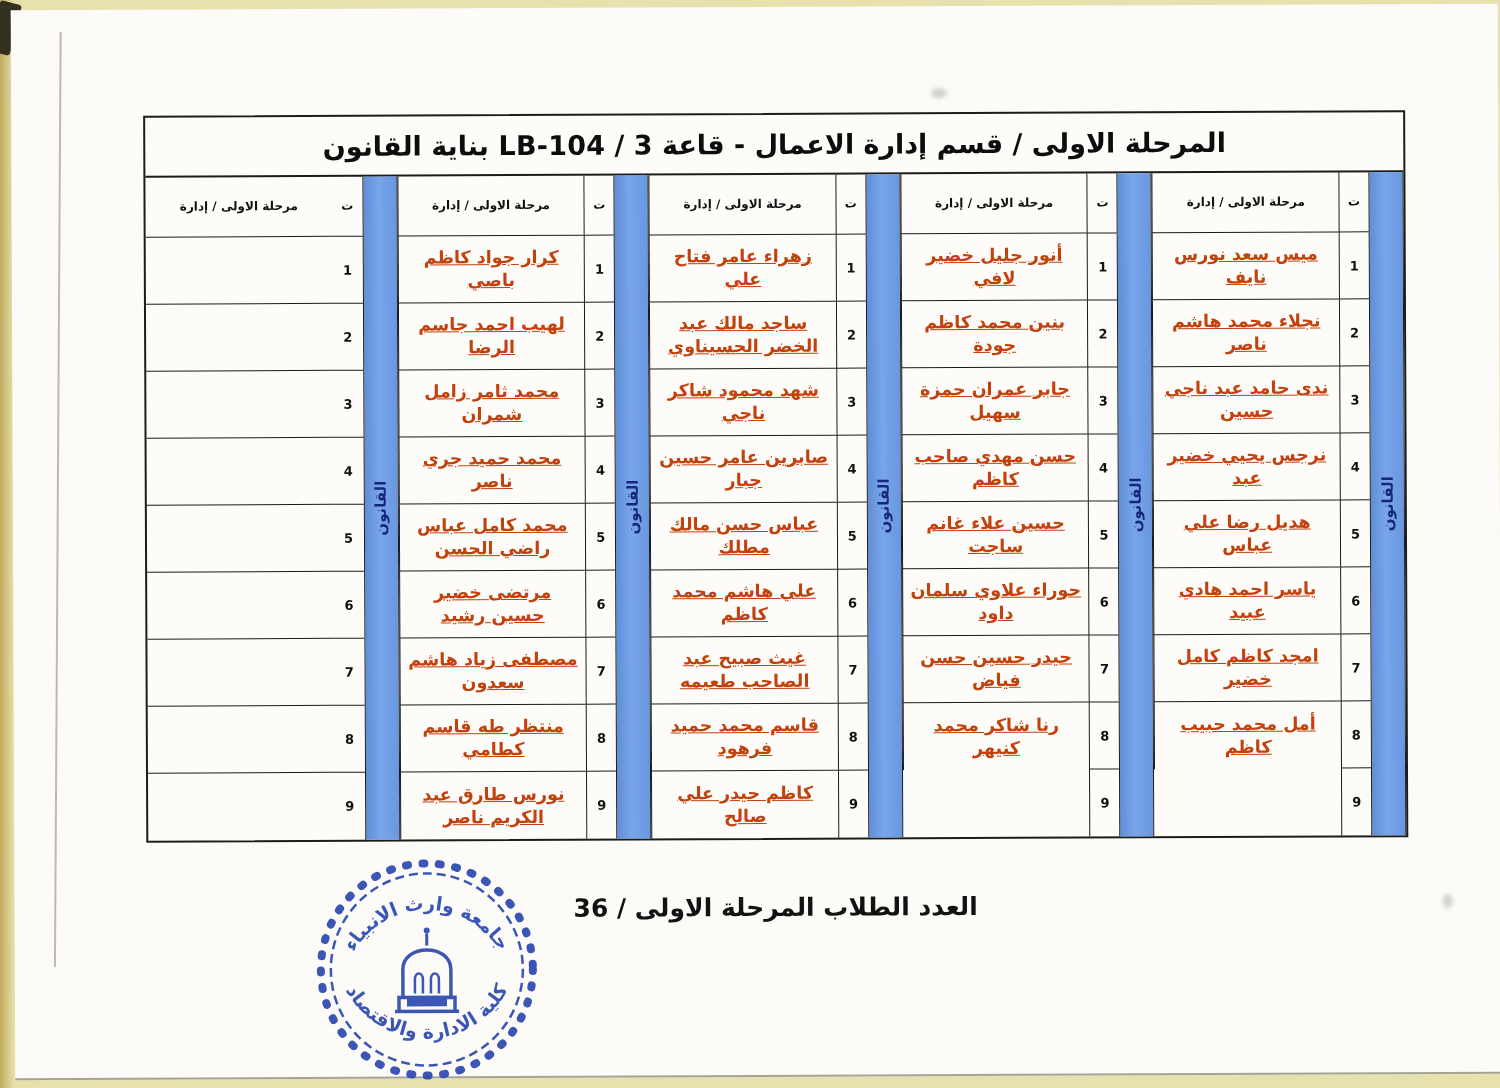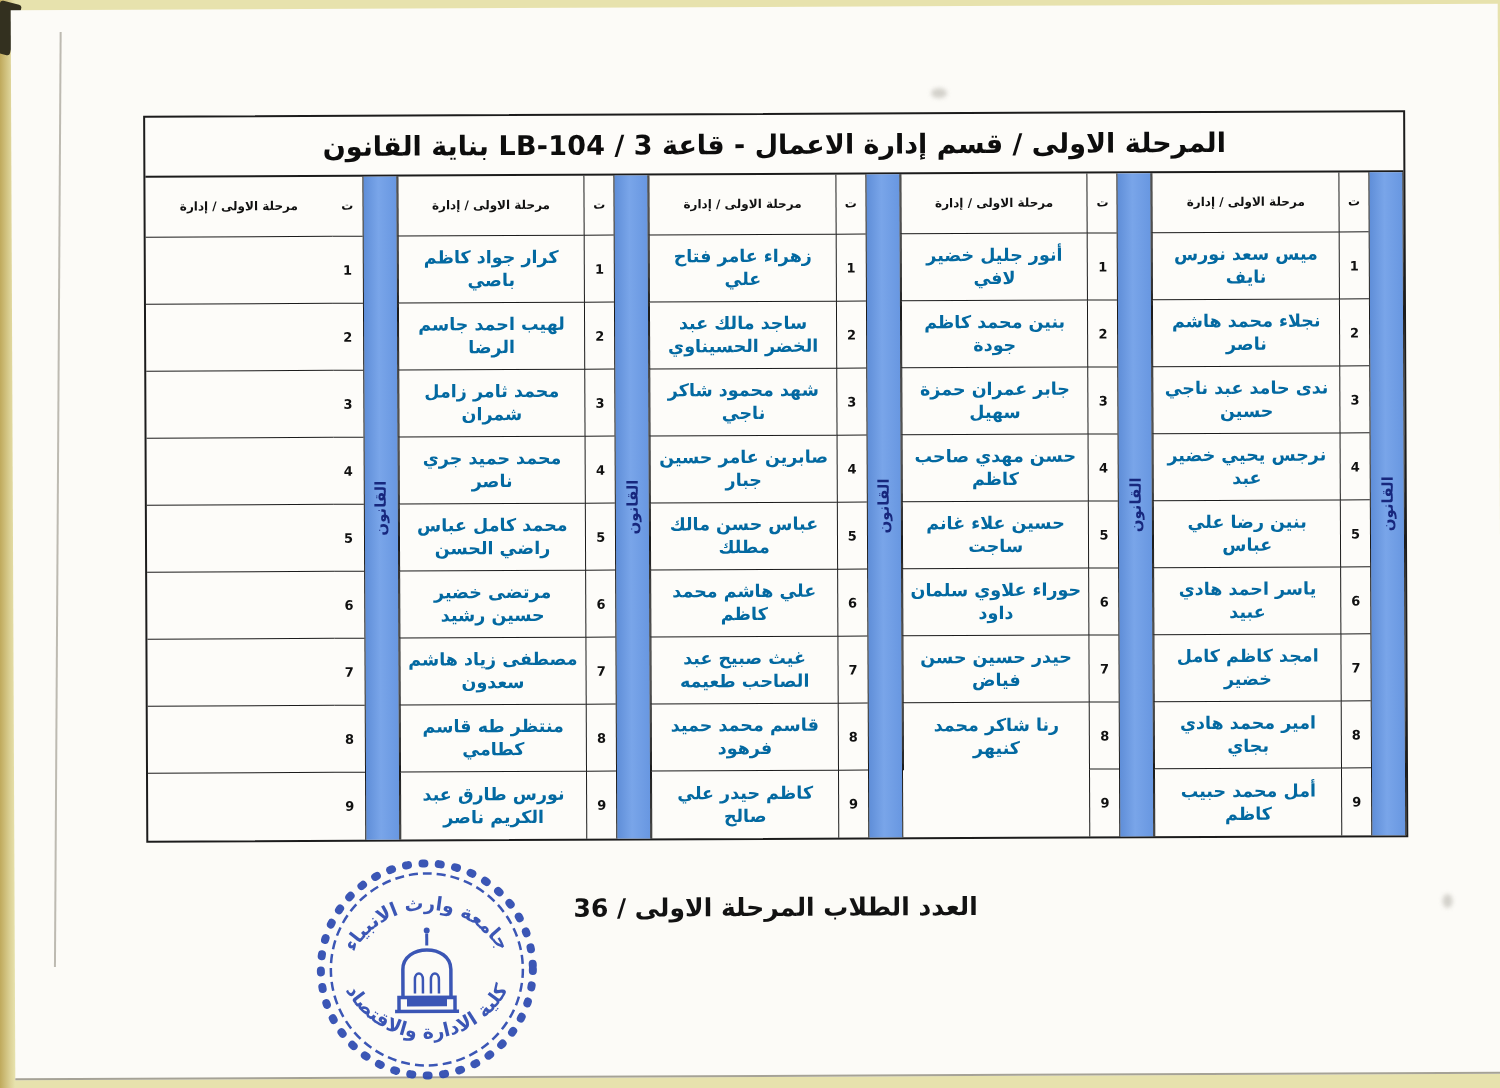--- a/index.html
+++ b/index.html
@@ -64,22 +64,22 @@
   .col.names{flex:1 1 0;}
   .cell{
     border-left:1px solid #1c1c1c;border-bottom:1px solid #1c1c1c;
     display:flex;align-items:center;justify-content:center;
     box-sizing:border-box;text-align:center;
   }
   .cell:last-child{border-bottom:none;}
   .cell.head{height:60px;font-size:12px;font-weight:bold;color:#111;padding:16px 4px;line-height:1.3;}
   .cell.num{height:67px;font-size:13px;font-weight:bold;color:#111;}
   .cell.name{
-    height:67px;font-size:17.5px;font-weight:bold;color:#0369a1;
-    padding:2px 6px;line-height:1.3;
+    height:67px;font-size:17.5px;font-weight:bold;color:#c2410c;
+    padding:2px 6px;line-height:1.3;text-decoration:underline;
   }
   .group:last-child .cell{border-left:none;}
 
   
   .footer-count{
     position:absolute;left:132px;top:886px;width:1258px;
     text-align:center;direction:rtl;
     font-size:25px;font-weight:bold;color:#121212;
   }
   
@@ -116,24 +116,23 @@
           <div class="cell num">7</div>
           <div class="cell num">8</div>
           <div class="cell num">9</div>
         </div>
         <div class="col names">
           <div class="cell head">مرحلة الاولى / إدارة</div>
           <div class="cell name">ميس سعد نورس نايف</div>
           <div class="cell name">نجلاء محمد هاشم ناصر</div>
           <div class="cell name">ندى حامد عبد ناجي حسين</div>
           <div class="cell name">نرجس يحيي خضير عبد</div>
-          <div class="cell name">بنين رضا علي عباس</div>
+          <div class="cell name">هديل رضا علي عباس</div>
           <div class="cell name">ياسر احمد هادي عبيد</div>
           <div class="cell name">امجد كاظم كامل خضير</div>
-          <div class="cell name">امير محمد هادي بجاي</div>
           <div class="cell name">أمل محمد حبيب كاظم</div>
         </div>
       </div>
 
       <div class="group">
         <div class="bar">
             <span class="bar-text">القانون</span>
           </div>
         <div class="col taa">
           <div class="cell head">ت</div>

